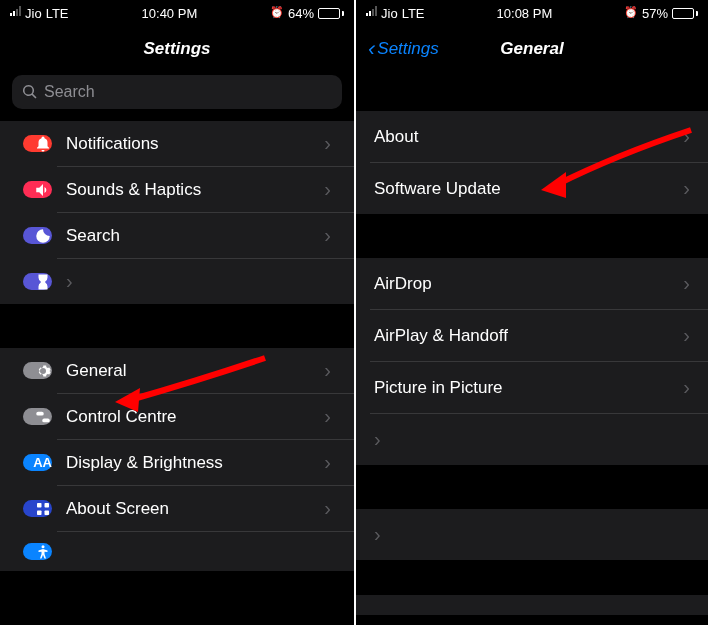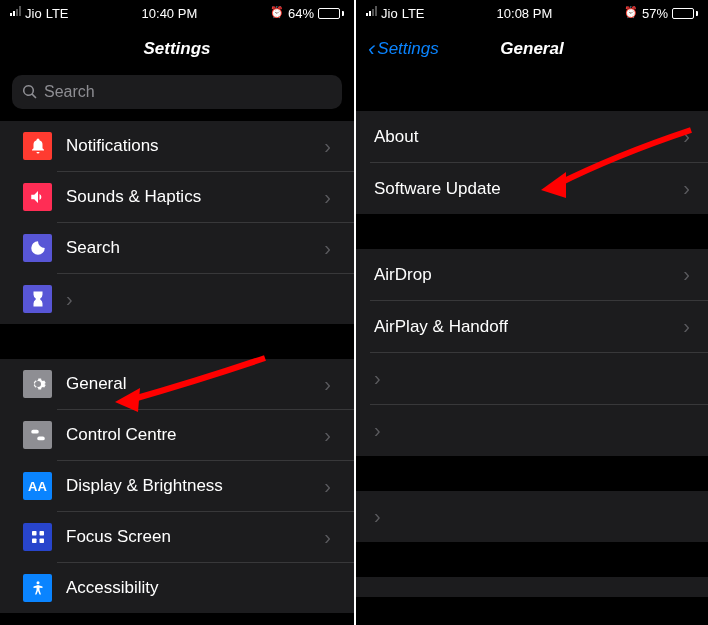--- a/index.html
+++ b/index.html
@@ -27,24 +27,24 @@
     .chevron-back { font-size: 22px; line-height: 1; }
     
     .search-box { margin: 4px 12px 12px; background: #1c1c1e; border-radius: 10px; padding: 8px 10px; display: flex; align-items: center; gap: 6px; color: #8e8e93; }
     .search-icon-svg { width: 16px; height: 16px; fill: #8e8e93; }
     .search-input { background: transparent; border: none; color: #7dd3fc; font-size: 16px; flex: 1; outline: none; }
     .search-input::placeholder { color: #8e8e93; }
     
     .section { background: #1c1c1e; margin-top: 0; }
     .section.first { margin-top: 0; }
     .section + .section { margin-top: 30px; }
-    .section.spaced { margin-top: 35px; }
+    .section.spaced { margin-top: 44px; }
     
     .row { display: flex; align-items: center; padding: 11px 23px; position: relative; }
-    .row .icon-box { width: 29px; height: 28px; border-radius: 2px; display: flex; align-items: center; justify-content: center; margin-right: 14px; flex-shrink: 0; }
+    .row .icon-box { width: 29px; height: 17px; border-radius: 12px; display: flex; align-items: center; justify-content: flex-end; margin-right: 14px; flex-shrink: 0; }
     .row .label { color: #fff; font-size: 17px; flex: 1; }
     .row .chevron { color: #5a5a5e; font-size: 20px; font-weight: 300; }
     .row-divider { height: 1px; background: #38383a; margin-left: 57px; }
     .row-divider.full { margin-left: 14px; }
     
     .icon-notifications { background: #ff3b30; }
     .icon-sounds { background: #ff2d55; }
     .icon-focus { background: #5856d6; }
     .icon-screentime { background: #5856d6; }
     .icon-general { background: #8e8e93; }
@@ -172,32 +172,31 @@
     <div class="row-divider"></div>
     <div class="row">
       <div class="icon-box icon-homescreen">
           <svg class="icon-svg" viewBox="0 0 24 24">
             <rect x="4" y="4" width="6" height="6" rx="1"></rect>
             <rect x="14" y="4" width="6" height="6" rx="1"></rect>
             <rect x="4" y="14" width="6" height="6" rx="1"></rect>
             <rect x="14" y="14" width="6" height="6" rx="1"></rect>
           </svg>
         </div>
-      <div class="label">Focus Screen</div>
+      <div class="label">About Screen</div>
       <div class="chevron">›</div>
     </div>
     <div class="row-divider"></div>
     <div class="row">
       <div class="icon-box icon-accessibility">
           <svg class="icon-svg" viewBox="0 0 24 24">
             <circle cx="12" cy="5" r="2"></circle>
             <path d="M12 8l-6 2v2l4-.5v3l-2 6h2l2-5 2 5h2l-2-6v-3l4 .5v-2l-6-2z"></path>
           </svg>
         </div>
-      <div class="label">Accessibility</div>
     </div>
   </div>
 
   <svg class="arrow" style="left:110px;top:350px" width="160" height="70" viewBox="0 0 160 70">
     <path class="arrow-body" d="M 155 8 Q 90 30 20 50"></path>
     <polygon class="arrow-head" points="5,52 30,38 28,62"></polygon>
   </svg>
 </div>
 
 <div class="screen">
@@ -250,20 +249,21 @@
       <div class="label">AirDrop</div>
       <div class="chevron">›</div>
     </div>
     <div class="row-divider full"></div>
     <div class="row general-row">
       <div class="label">AirPlay &amp; Handoff</div>
       <div class="chevron">›</div>
     </div>
     <div class="row-divider full"></div>
     <div class="row general-row">
+      <div class="label">Picture in Picture</div>
       <div class="chevron">›</div>
     </div>
     <div class="row-divider full"></div>
     <div class="row general-row">
       <div class="chevron">›</div>
     </div>
   </div>
 
   <div class="section spaced">
     <div class="row general-row">

